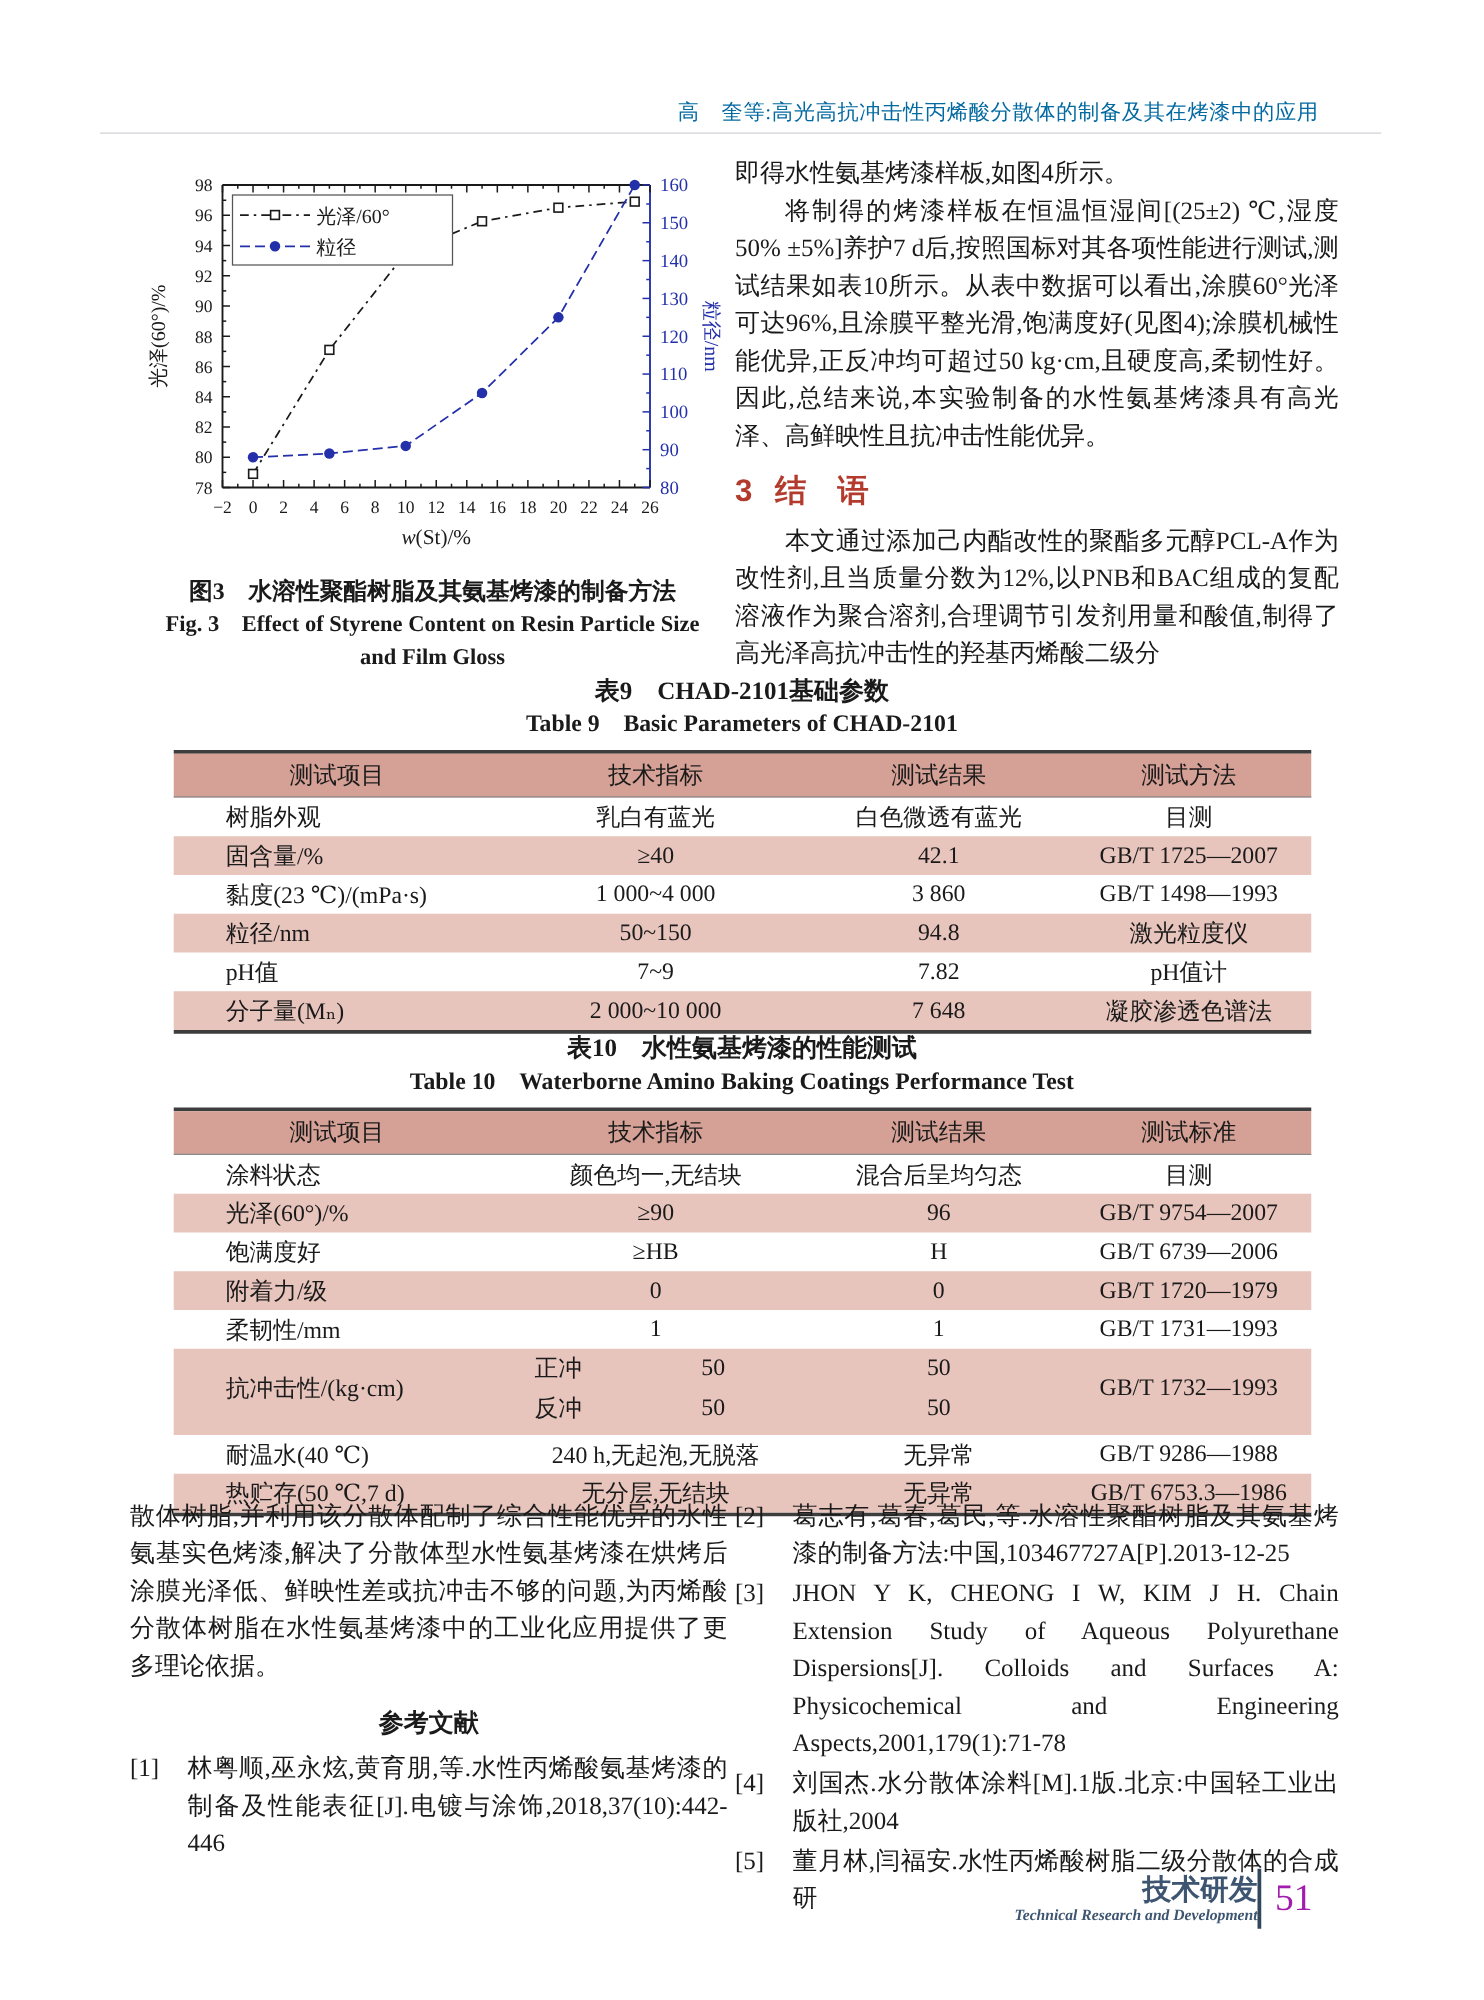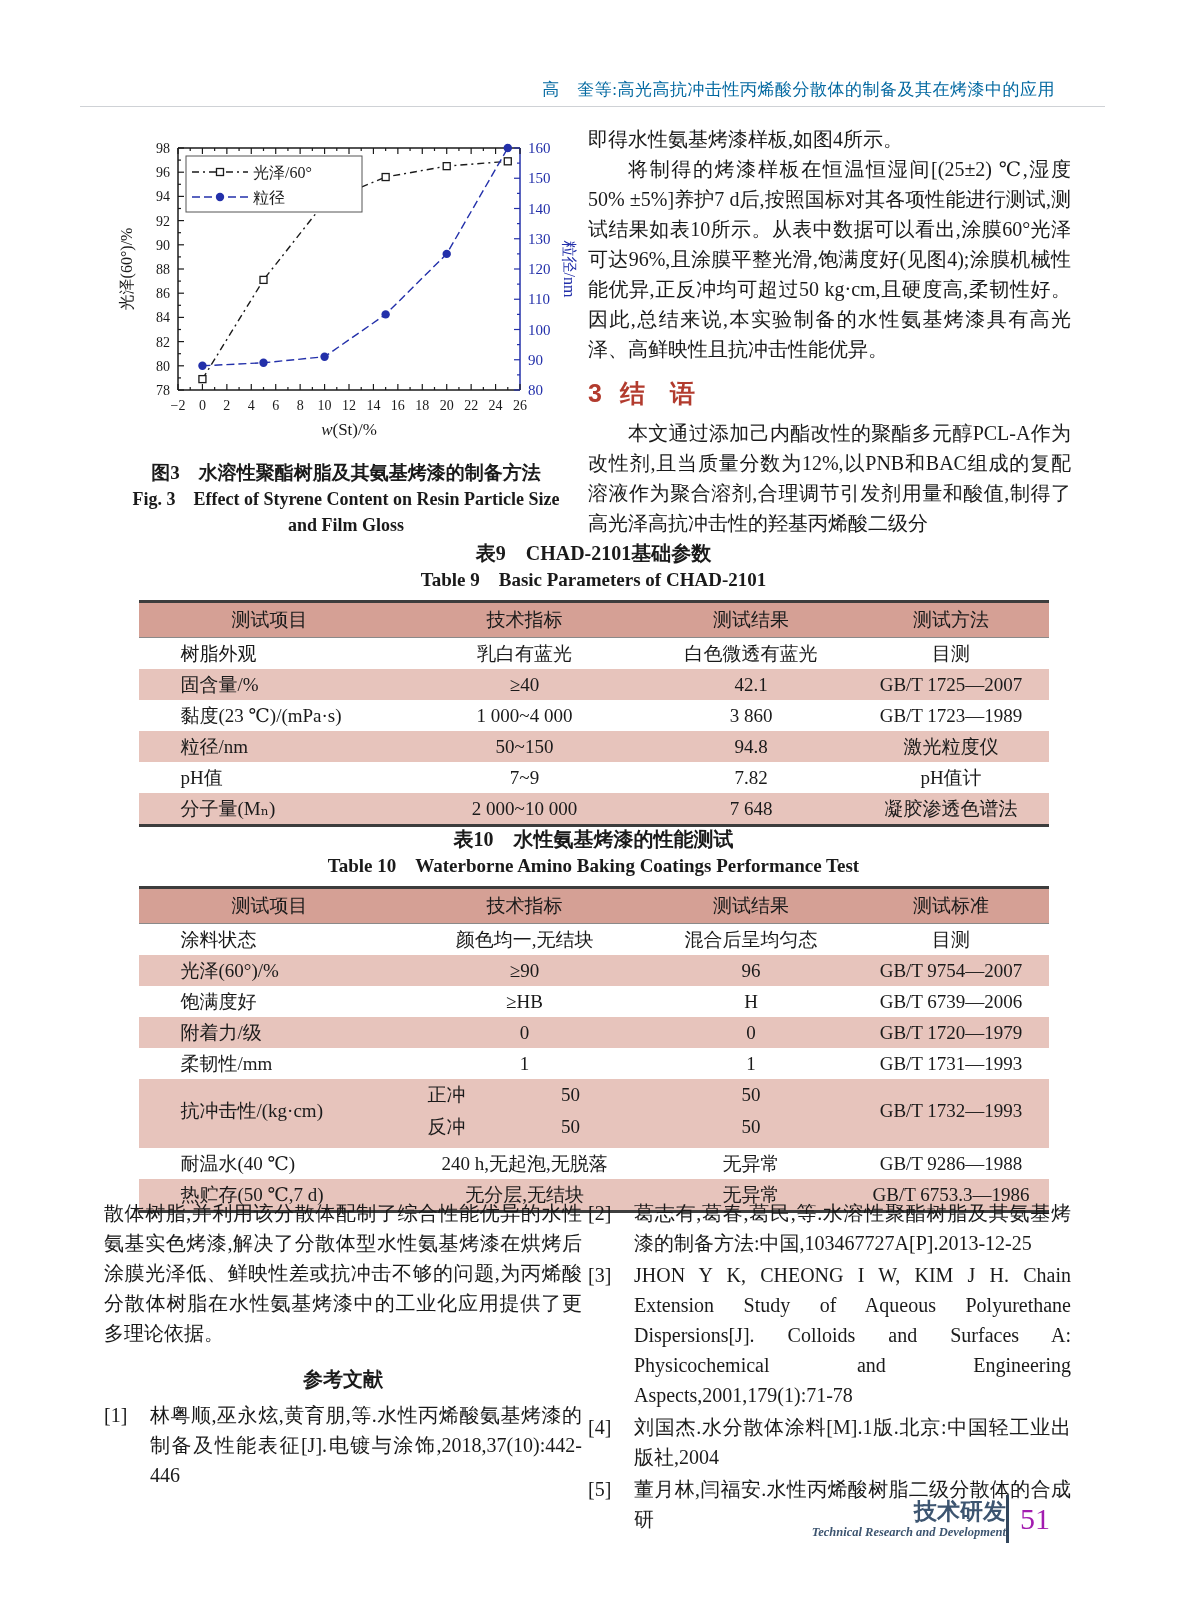--- a/index.html
+++ b/index.html
@@ -276,21 +276,21 @@
       <div class="trow body stripe">
         <div class="tcell item">固含量/%</div>
         <div class="tcell ">≥40</div>
         <div class="tcell ">42.1</div>
         <div class="tcell ">GB/T 1725—2007</div>
       </div>
       <div class="trow body">
         <div class="tcell item">黏度(23 ℃)/(mPa·s)</div>
         <div class="tcell ">1 000~4 000</div>
         <div class="tcell ">3 860</div>
-        <div class="tcell ">GB/T 1723—1989</div>
+        <div class="tcell ">GB/T 1498—1993</div>
       </div>
       <div class="trow body stripe">
         <div class="tcell item">粒径/nm</div>
         <div class="tcell ">50~150</div>
         <div class="tcell ">94.8</div>
         <div class="tcell ">激光粒度仪</div>
       </div>
       <div class="trow body">
         <div class="tcell item">pH值</div>
         <div class="tcell ">7~9</div>

